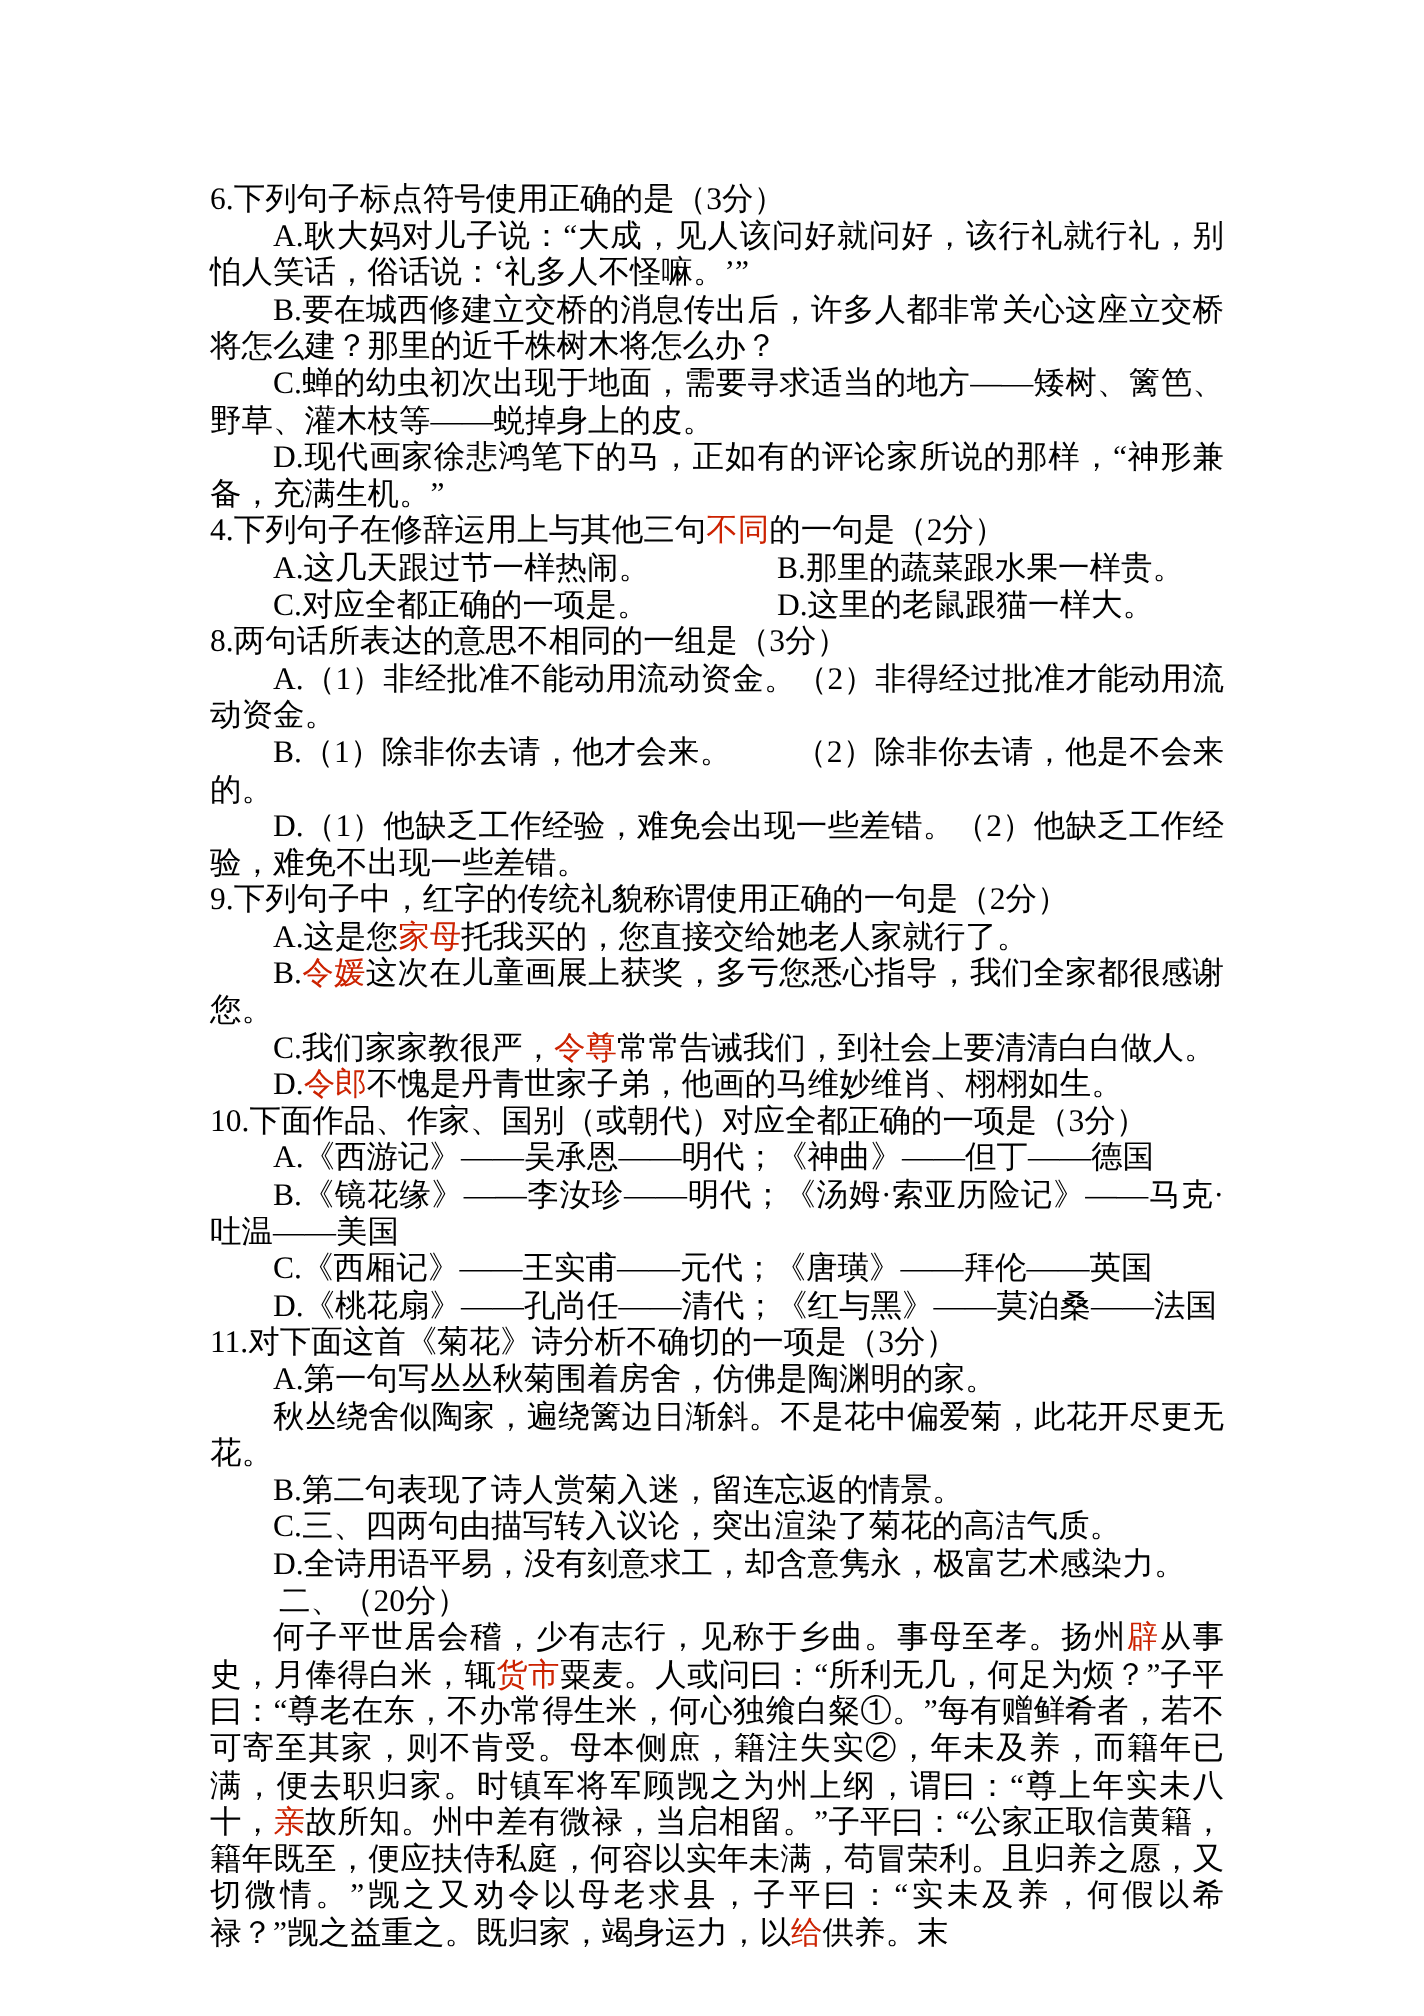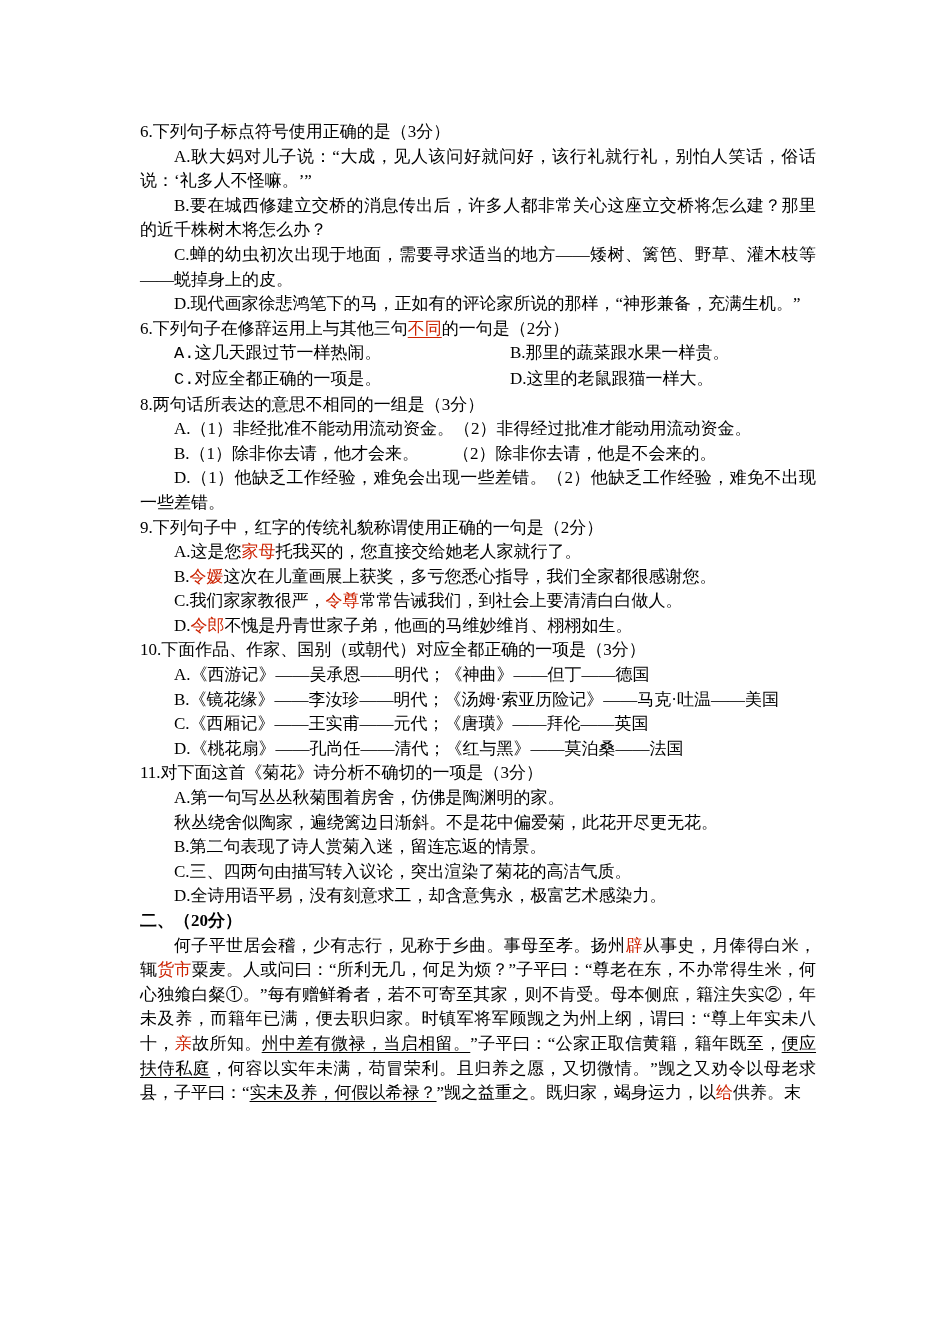--- a/index.html
+++ b/index.html
@@ -10,42 +10,42 @@
   }
   body {
     position: relative;
     font-family: "Liberation Serif", "DejaVu Serif", serif;
     color: #000000;
   }
   .doc {
     position: absolute;
     left: 140px; top: 120px;
     width: 676px;
-    font-size: 17px;
+    font-size: 21px;
     line-height: 24.6px;
     text-align: justify;
   }
   .para { text-indent: 0; }
   .para.opt { text-indent: 2em; }
-  .para.bold { font-weight: bold; }
+  .para.bold { font-weight: normal; margin-left: 46px; }
   .para.two-col { text-indent: 2em; }
-  .two-col .col0 { display: inline-block; width: 336px; text-indent: 0; font-family: Liberation Mono, monospace; }
+  .two-col .col0 { display: inline-block; width: 336px; text-indent: 0; }
   .red { color: var(--red, #cc2200); }
-  .ul { text-decoration: underline; text-underline-offset: 3px; text-decoration-skip-ink: none; }
+  .ul { text-underline-offset: 3px; text-decoration-skip-ink: none; }
 </style>
 </head>
 <body>
 
 <div class="doc">
     <div class="para stem"><span>6.下列句子标点符号使用正确的是（3分）</span></div>
     <div class="para opt"><span>A.耿大妈对儿子说：“大成，见人该问好就问好，该行礼就行礼，别怕人笑话，俗话说：‘礼多人不怪嘛。’”</span></div>
     <div class="para opt"><span>B.要在城西修建立交桥的消息传出后，许多人都非常关心这座立交桥将怎么建？那里的近千株树木将怎么办？</span></div>
     <div class="para opt"><span>C.蝉的幼虫初次出现于地面，需要寻求适当的地方——矮树、篱笆、野草、灌木枝等——蜕掉身上的皮。</span></div>
     <div class="para opt"><span>D.现代画家徐悲鸿笔下的马，正如有的评论家所说的那样，“神形兼备，充满生机。”</span></div>
-    <div class="para stem"><span>6.下列句子在修辞运用上与其他三句</span><span class="red ul">不同</span><span>的一句是（2分）</span></div>
+    <div class="para stem"><span>4.下列句子在修辞运用上与其他三句</span><span class="red ul">不同</span><span>的一句是（2分）</span></div>
     <div class="para two-col"><span class="col0">A.这几天跟过节一样热闹。</span><span class="col1">B.那里的蔬菜跟水果一样贵。</span></div>
     <div class="para two-col"><span class="col0">C.对应全都正确的一项是。</span><span class="col1">D.这里的老鼠跟猫一样大。</span></div>
     <div class="para stem"><span>8.两句话所表达的意思不相同的一组是（3分）</span></div>
     <div class="para opt"><span>A.（1）非经批准不能动用流动资金。（2）非得经过批准才能动用流动资金。</span></div>
     <div class="para opt"><span>B.（1）除非你去请，他才会来。　　（2）除非你去请，他是不会来的。</span></div>
     <div class="para opt"><span>D.（1）他缺乏工作经验，难免会出现一些差错。（2）他缺乏工作经验，难免不出现一些差错。</span></div>
     <div class="para stem"><span>9.下列句子中，红字的传统礼貌称谓使用正确的一句是（2分）</span></div>
     <div class="para opt"><span>A.这是您</span><span class="red">家母</span><span>托我买的，您直接交给她老人家就行了。</span></div>
     <div class="para opt"><span>B.</span><span class="red">令媛</span><span>这次在儿童画展上获奖，多亏您悉心指导，我们全家都很感谢您。</span></div>
     <div class="para opt"><span>C.我们家家教很严，</span><span class="red">令尊</span><span>常常告诫我们，到社会上要清清白白做人。</span></div>

